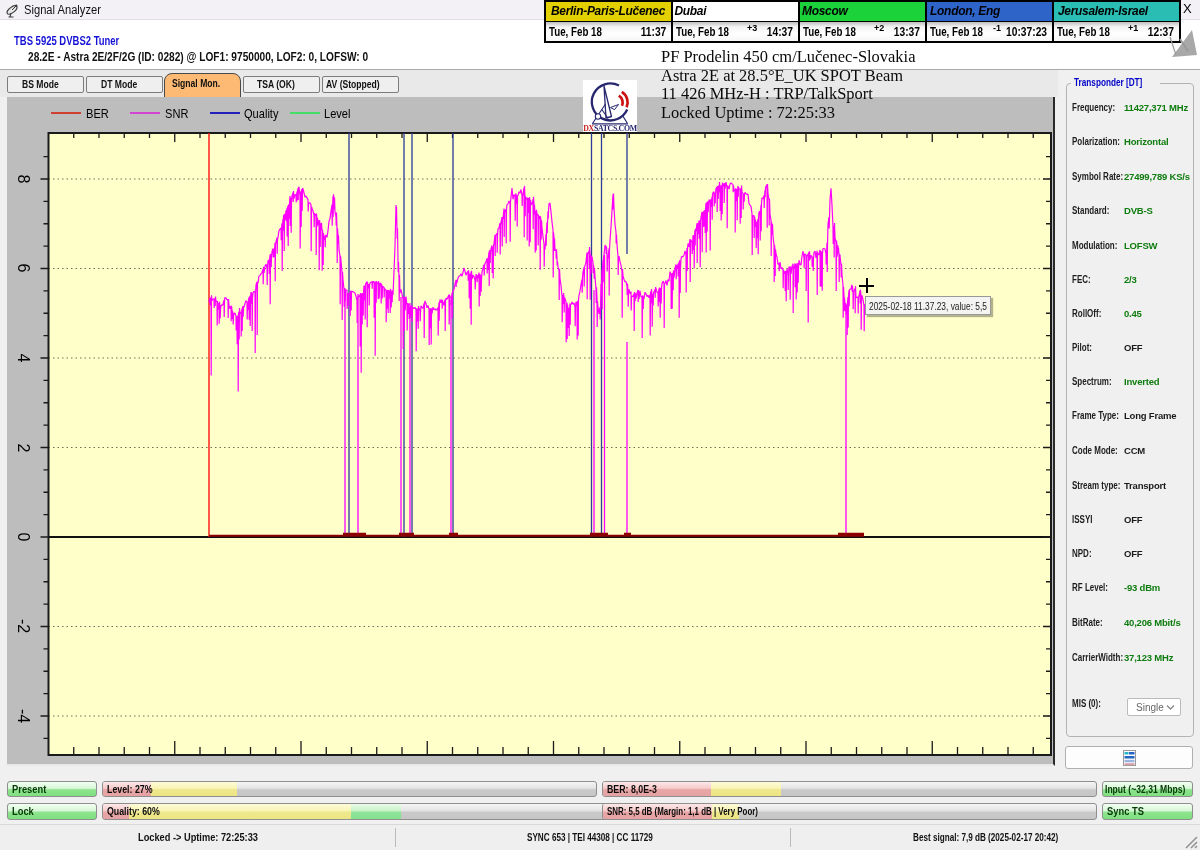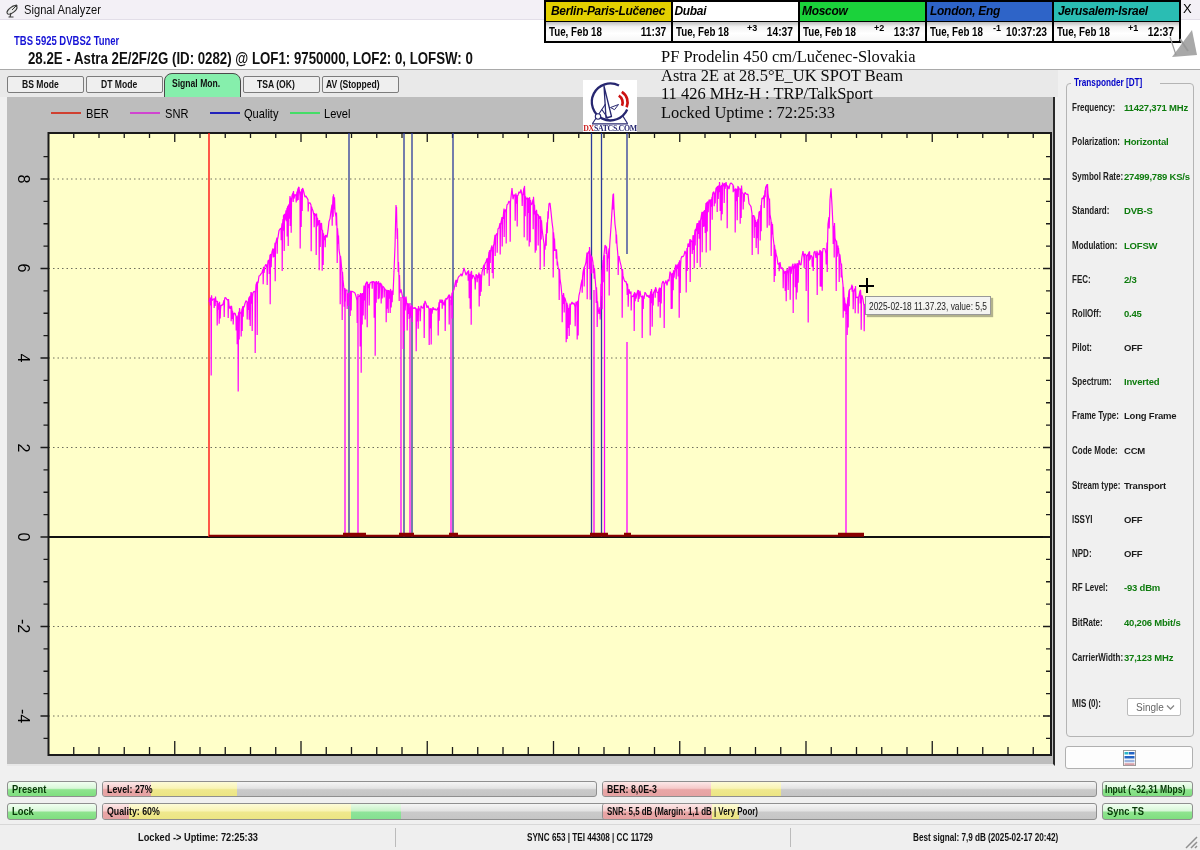--- a/index.html
+++ b/index.html
@@ -1,24 +1,24 @@
 <!DOCTYPE html>
 <html><head><meta charset="utf-8"><style>
 *{margin:0;padding:0;box-sizing:border-box}
 html,body{width:1200px;height:850px;overflow:hidden;font-family:"Liberation Sans",sans-serif;background:#f0f0f0;position:relative}
 .abs{position:absolute}
 #titlebar{position:absolute;left:0;top:0;width:1200px;height:20px;background:#f3f0f6;border-bottom:1px solid #e2dee8}
 #titlebar .t{position:absolute;left:24px;top:3px;font-size:12px;color:#111}
 #whitebg{position:absolute;left:0;top:20px;width:1200px;height:49px;background:#fff}
 #tbs{position:absolute;left:14px;top:33px;font-size:13px;font-weight:bold;color:#1512d6}
-#sub{position:absolute;left:28px;top:49px;font-size:17px;font-weight:600;color:#101010}
+#sub{position:absolute;left:28px;top:49px;font-size:13px;font-weight:600;color:#101010}
 #divider{position:absolute;left:0;top:69px;width:1200px;height:1px;background:#a9a9a9}
 #band{position:absolute;left:0;top:70px;width:1058px;height:27px;background:#e9e9e9}
 .tab{position:absolute;top:76px;height:17px;background:#efefef;border:1px solid #7c7c7c;border-radius:2px;font-size:11px;font-weight:bold;color:#111;text-align:center;line-height:15px}
-.tabsel{top:73px;height:33px;background:#86efac;border:1px solid #4a4a4a;border-radius:8px;line-height:19px}
+.tabsel{top:73px;height:33px;background:#fdba74;border:1px solid #4a4a4a;border-radius:8px;line-height:19px}
 #panel{position:absolute;left:7px;top:97px;width:1048px;height:669px;background:#bdbdbd;border-right:2px solid #2a2a2a;border-bottom:2px solid #e8e8e8}
 .leg{position:absolute;top:106px;font-size:13.5px;color:#000}
 .legline{position:absolute;top:111.5px;width:30px;height:2px}
 #chart{position:absolute;left:0;top:0}
 .ylab{position:absolute;left:8px;width:28px;height:20px;font-size:16px;color:#000;transform:rotate(90deg);text-align:center}
 #logo{position:absolute;left:583px;top:80px;width:54px;height:52px;background:#fff}
 #serif{position:absolute;left:661px;top:47px;transform:scaleX(0.94);transform-origin:0 0;font-family:"Liberation Serif",serif;font-size:17.5px;line-height:18.6px;color:#0a0a0a;white-space:nowrap}
 #cross1{position:absolute;left:859px;top:284.5px;width:15px;height:2px;background:#000}
 #cross2{position:absolute;left:865.5px;top:278px;width:2px;height:15px;background:#000}
 #tip{position:absolute;left:865px;top:296px;width:126px;height:19px;background:#f4f4f1;border:1px solid #999;box-shadow:2px 2px 1px rgba(0,0,0,.3);font-size:11px;color:#222;text-align:center;line-height:17px;white-space:nowrap}

